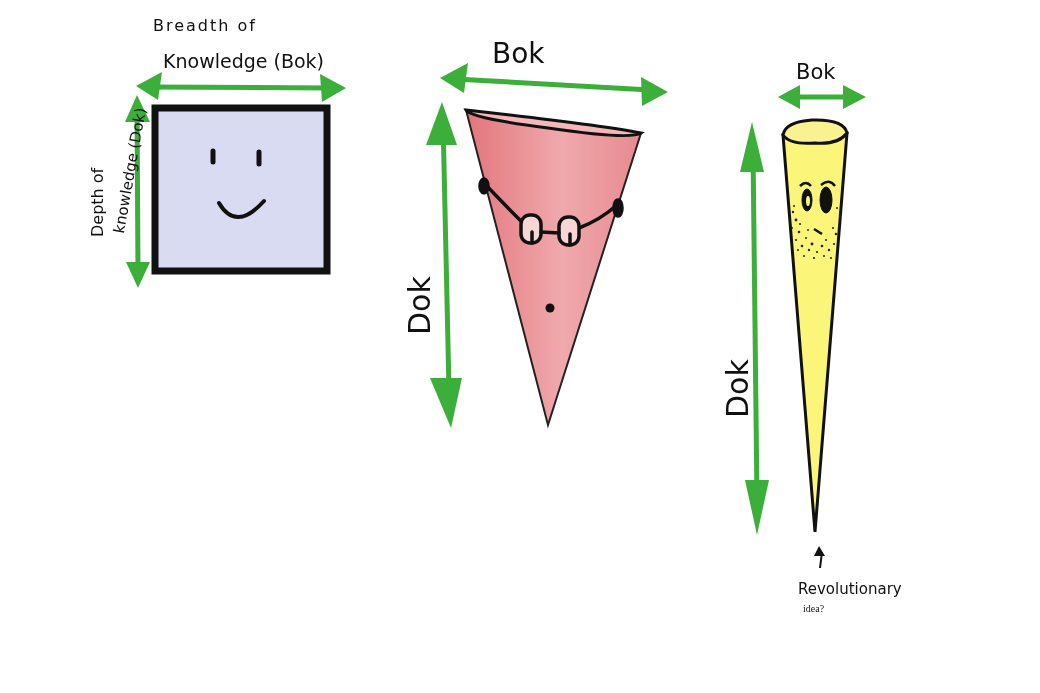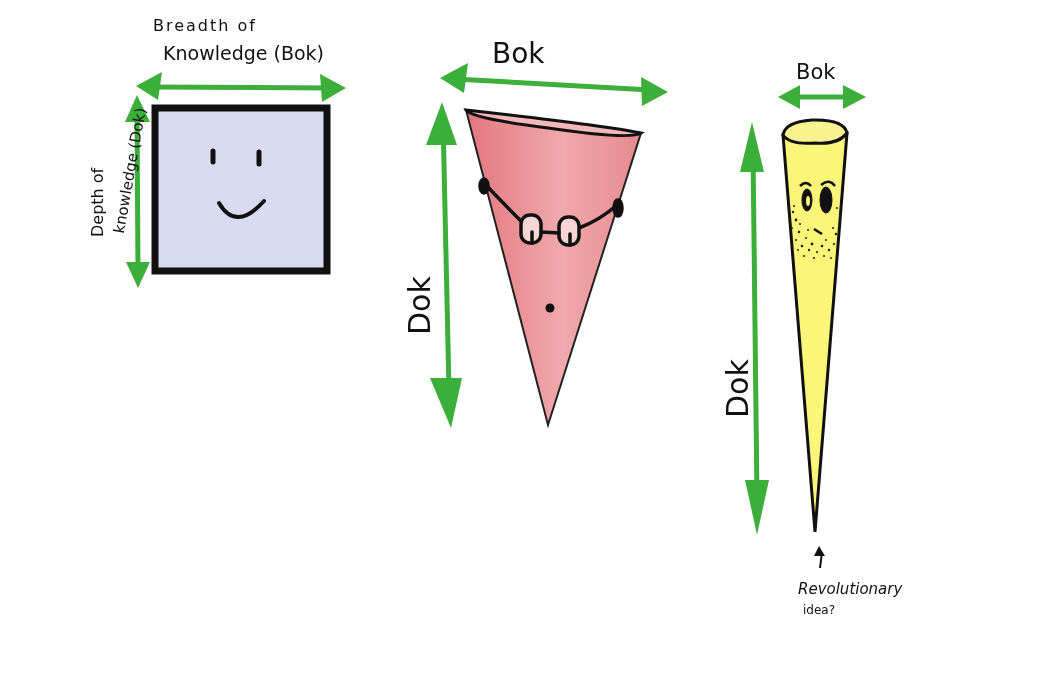--- a/index.html
+++ b/index.html
@@ -127,25 +127,25 @@
     </g>
 
     <g stroke="#111" fill="#111">
       <line x1="822" y1="552" x2="820" y2="568" stroke-width="2"></line>
       <polygon points="819,546 814,556 825,556" stroke="none"></polygon>
     </g>
   </g>
 </svg>
 
 <div class="lbl" style="left:153px; top:18px; font-size:16px; letter-spacing:2px;">Breadth of</div>
-<div class="lbl" style="left:163px; top:44px; font-size:19px;">Knowledge (Bok)</div>
+<div class="lbl" style="left:163px; top:52px; font-size:19px;">Knowledge (Bok)</div>
 
 <div class="lbl rot" style="left:90px; top:237px; font-size:16px; transform: rotate(-90deg);">Depth of</div>
 <div class="lbl rot" style="left:112px; top:232px; font-size:15px; transform: rotate(-80deg);">knowledge (Dok)</div>
 
 <div class="lbl" style="left:492px; top:40px; font-size:28px;">Bok</div>
 <div class="lbl rot" style="left:405px; top:335px; font-size:30px; transform: rotate(-90deg);">Dok</div>
 
 <div class="lbl" style="left:796px; top:62px; font-size:21px;">Bok</div>
 <div class="lbl rot" style="left:723px; top:418px; font-size:30px; transform: rotate(-90deg);">Dok</div>
 
-<div class="lbl" style="left:798px; top:582px; font-size:15px;font-style:italic;">Revolutionary</div>
-<div class="lbl" style="left:803px; top:604px; font-size:12px;">idea?</div>
+<div class="lbl" style="left:798px; top:582px; font-size:15px;">Revolutionary</div>
+<div class="lbl" style="left:803px; top:604px; font-size:10px;font-family:Liberation Serif, serif;">idea?</div>
 
 </body></html>

